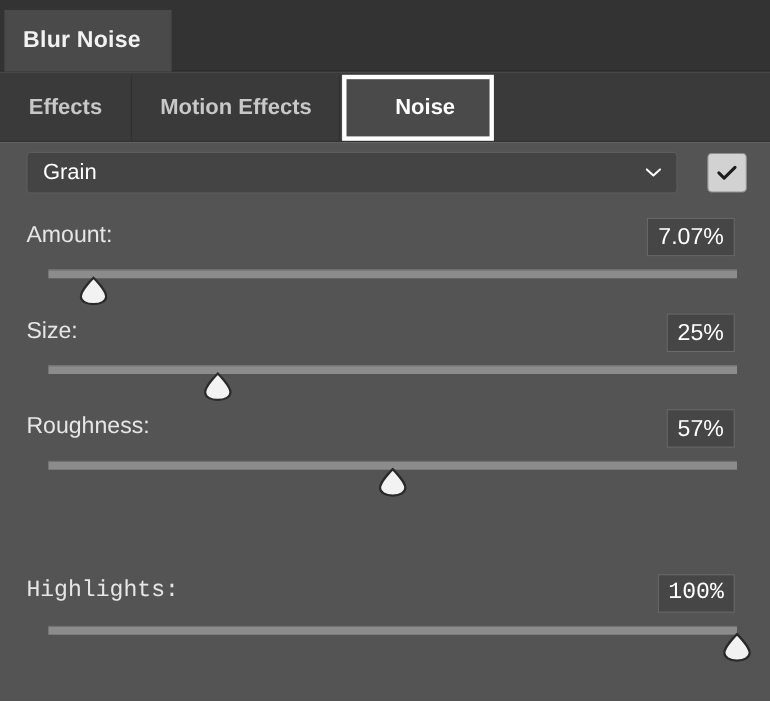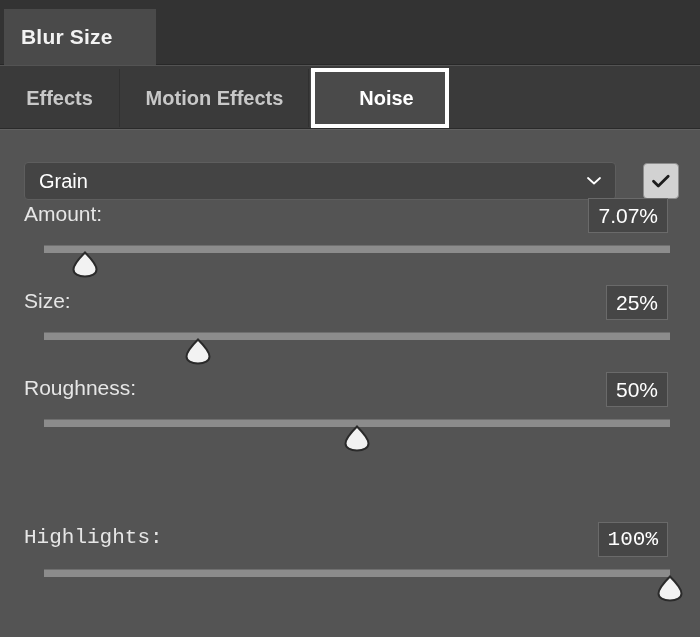--- a/index.html
+++ b/index.html
@@ -101,21 +101,21 @@
     width: 700px;
     height: 508px;
     background: #545454;
     border-top: 1px solid #616161;
     box-sizing: border-box;
   }
 
   
   .dropdown-row {
     position: absolute;
-    left: 0; top: 32px;
+    left: 0; top: 8px;
     width: 700px;
     height: 40px;
   }
   .dropdown {
     position: absolute;
     left: 24px;
     top: 0;
     width: 592px;
     height: 38px;
     background: #444444;
@@ -218,21 +218,21 @@
   }
   .thumb svg { display: block; }
 </style>
 </head>
 <body>
 
 <div id="app">
 
   <div class="panel-tabbar">
     <div class="panel-tab">
-      <span class="panel-tab-label">Blur Size</span>
+      <span class="panel-tab-label">Blur Noise</span>
     </div>
   </div>
 
   <div class="subtabbar">
     <div class="subtab subtab-0">
       <span>Effects</span>
     </div>
     <div class="subtab subtab-1">
       <span>Motion Effects</span>
     </div>
@@ -288,21 +288,21 @@
           <svg width="26" height="27" viewBox="0 0 26 27">
             <path d="M13 1.5 C13 1.5 24.5 13 24.5 18.5 C24.5 23 19.5 25.5 13 25.5 C6.5 25.5 1.5 23 1.5 18.5 C1.5 13 13 1.5 13 1.5 Z" fill="#f2f2f2" stroke="#2a2a2a" stroke-width="2"></path>
           </svg>
         </div>
       </div>
     </div>
 
     <div class="slider-row" style="top:246px;">
       <div class="slider-label">Roughness:</div>
       <div class="value-box">
-        <span class="value-text">50%</span>
+        <span class="value-text">57%</span>
       </div>
       <div class="track-wrap">
         <div class="track"></div>
         <div class="thumb" style="left:50%;">
           <svg width="26" height="27" viewBox="0 0 26 27">
             <path d="M13 1.5 C13 1.5 24.5 13 24.5 18.5 C24.5 23 19.5 25.5 13 25.5 C6.5 25.5 1.5 23 1.5 18.5 C1.5 13 13 1.5 13 1.5 Z" fill="#f2f2f2" stroke="#2a2a2a" stroke-width="2"></path>
           </svg>
         </div>
       </div>
     </div>

